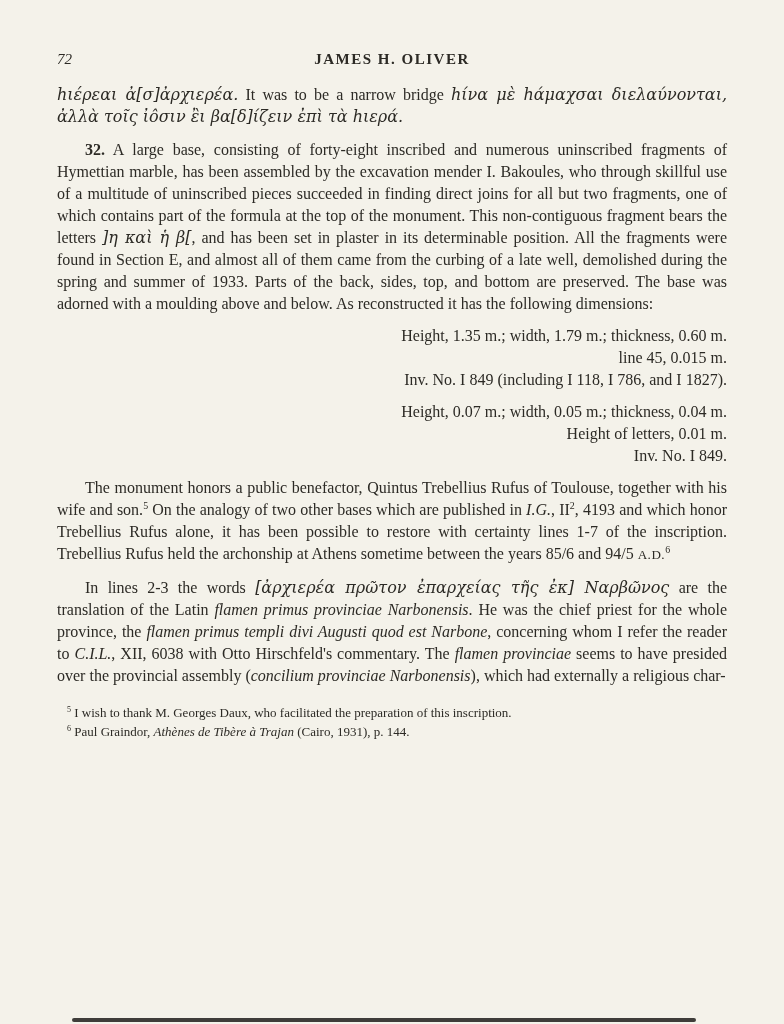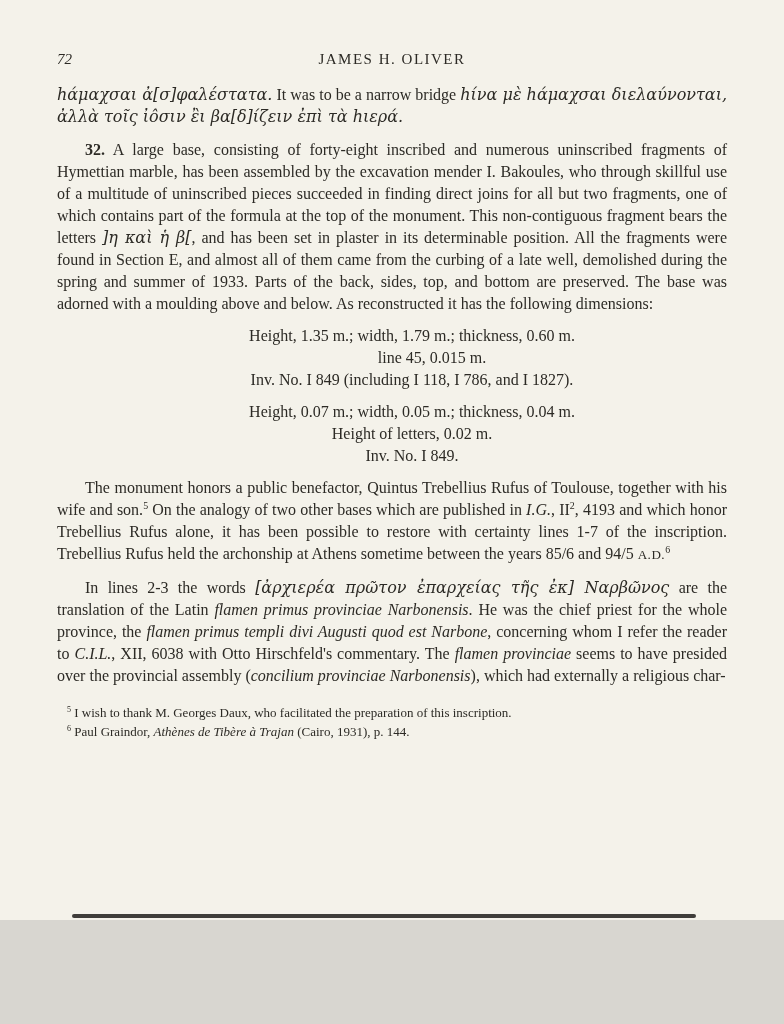--- a/index.html
+++ b/index.html
@@ -1,19 +1,19 @@
 <!DOCTYPE html>
 <html><head>
 <meta charset="utf-8">
 <style>
   html, body { margin: 0; padding: 0; background: #d8d6d0; }
   .page {
     position: relative;
     width: 784px;
-    height: 920px;
+    height: 1024px;
     margin: 0 auto;
     background: #f4f2ea;
     box-sizing: border-box;
     padding: 48px 57px 0 57px;
     font-family: "Liberation Serif", "DejaVu Serif", serif;
     font-size: 16px;
     line-height: 22px;
     color: #2c2a25;
     overflow: hidden;
   }
@@ -24,37 +24,37 @@
     margin-bottom: 16px;
     height: 20px;
   }
   .page-number {
     position: absolute;
     left: 0;
     top: 0;
     font-style: italic;
     font-size: 15px;
   }
-  .running-head { letter-spacing: 1.5px; }
+  .running-head { letter-spacing: 1.5px; font-weight: bold; }
   .para {
     margin: 0;
     text-align: justify;
   }
   .para.indent { text-indent: 28px; }
   .para + .para { margin-top: 11px; }
   .section-heading {
     margin: 40px 0 24px 0;
     text-align: center;
     font-size: 16.5px;
     font-weight: normal;
     letter-spacing: 2.5px;
   }
   .measure-block {
     margin: 10px 0 10px 40px;
-    text-align: center;
+    text-align: right;
   }
   .measure-line { }
   .measure-line.wrap-indent { margin-left: 40px; }
   .footnotes {
     margin-top: 16px;
     font-size: 13px;
     line-height: 19px;
   }
   .footnote { text-indent: 10px; text-align: justify; margin: 0; }
   
@@ -78,35 +78,35 @@
 </head>
 <body>
 
 <div class="page">
 
   <header class="running-header">
     <span class="page-number">72</span>
     <span class="running-head">JAMES H. OLIVER</span>
   </header>
 
-  <p class="para"><span class="seg-greek">hάμαχσαι ἀ[σ]φαλέστατα.</span><span class="seg-n">  It was to be a narrow bridge </span><span class="seg-greek">hίνα μὲ hάμαχσαι διελαύνονται, ἀλλὰ τοῖς ἰôσιν ἒι βα[δ]ίζειν ἐπὶ τὰ hιερά.</span></p>
+  <p class="para"><span class="seg-greek">hιέρεαι ἀ[σ]ἀρχιερέα.</span><span class="seg-n">  It was to be a narrow bridge </span><span class="seg-greek">hίνα μὲ hάμαχσαι διελαύνονται, ἀλλὰ τοῖς ἰôσιν ἒι βα[δ]ίζειν ἐπὶ τὰ hιερά.</span></p>
 
 
   <p class="para indent"><span class="seg-b">32.</span><span class="seg-n">  A large base, consisting of forty-eight inscribed and numerous uninscribed fragments of Hymettian marble, has been assembled by the excavation mender I. Bakoules, who through skillful use of a multitude of uninscribed pieces succeeded in finding direct joins for all but two fragments, one of which contains part of the formula at the top of the monument.  This non-contiguous fragment bears the letters </span><span class="seg-greek">]η καὶ ἡ β[</span><span class="seg-n">, and has been set in plaster in its determinable position.  All the fragments were found in Section E, and almost all of them came from the curbing of a late well, demolished during the spring and summer of 1933.  Parts of the back, sides, top, and bottom are preserved.  The base was adorned with a moulding above and below.  As reconstructed it has the following dimensions:</span></p>
 
   <div class="measure-block">
     <div class="measure-line">Height, 1.35 m.; width, 1.79 m.; thickness, 0.60 m.</div>
     <div class="measure-line wrap-indent">line 45, 0.015 m.</div>
     <div class="measure-line">Inv. No. I 849 (including I 118, I 786, and I 1827).</div>
   </div>
 
 
   <div class="measure-block">
     <div class="measure-line">Height, 0.07 m.; width, 0.05 m.; thickness, 0.04 m.</div>
-    <div class="measure-line">Height of letters, 0.02 m.</div>
+    <div class="measure-line">Height of letters, 0.01 m.</div>
     <div class="measure-line">Inv. No. I 849.</div>
   </div>
 
   <p class="para indent"><span class="seg-n">The monument honors a public benefactor, Quintus Trebellius Rufus of Toulouse, together with his wife and son.</span><span class="seg-sup">5</span><span class="seg-n">  On the analogy of two other bases which are published in </span><span class="seg-i">I.G.</span><span class="seg-n">, II</span><span class="seg-sup">2</span><span class="seg-n">, 4193 and which honor Trebellius Rufus alone, it has been possible to restore with certainty lines 1-7 of the inscription.  Trebellius Rufus held the archonship at Athens sometime between the years 85/6 and 94/5 </span><span class="seg-sc">A.D.</span><span class="seg-sup">6</span></p>
 
   <p class="para indent"><span class="seg-n">In lines 2-3 the words </span><span class="seg-greek">[ἀρχιερέα πρῶτον ἐπαρχείας τῆς ἐκ] Ναρβῶνος</span><span class="seg-n"> are the translation of the Latin </span><span class="seg-i">flamen primus provinciae Narbonensis</span><span class="seg-n">.  He was the chief priest for the whole province, the </span><span class="seg-i">flamen primus templi divi Augusti quod est Narbone</span><span class="seg-n">, concerning whom I refer the reader to </span><span class="seg-i">C.I.L.</span><span class="seg-n">, XII, 6038 with Otto Hirschfeld's commentary.  The </span><span class="seg-i">flamen provinciae</span><span class="seg-n"> seems to have presided over the provincial assembly (</span><span class="seg-i">concilium provinciae Narbonensis</span><span class="seg-n">), which had externally a religious char-</span></p>
 
   <footer class="footnotes">
     <p class="footnote"><span class="seg-sup">5</span><span class="seg-n"> I wish to thank M. Georges Daux, who facilitated the preparation of this inscription.</span></p>
     <p class="footnote"><span class="seg-sup">6</span><span class="seg-n"> Paul Graindor, </span><span class="seg-i">Athènes de Tibère à Trajan</span><span class="seg-n"> (Cairo, 1931), p. 144.</span></p>

